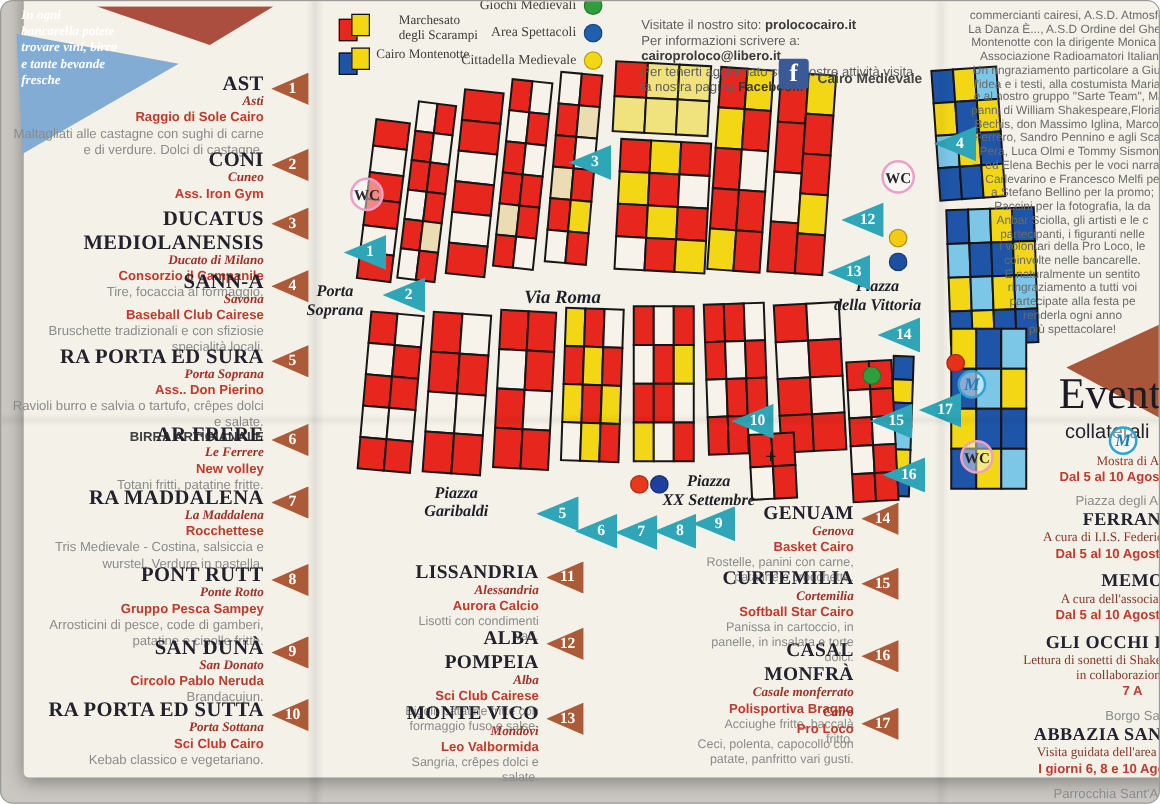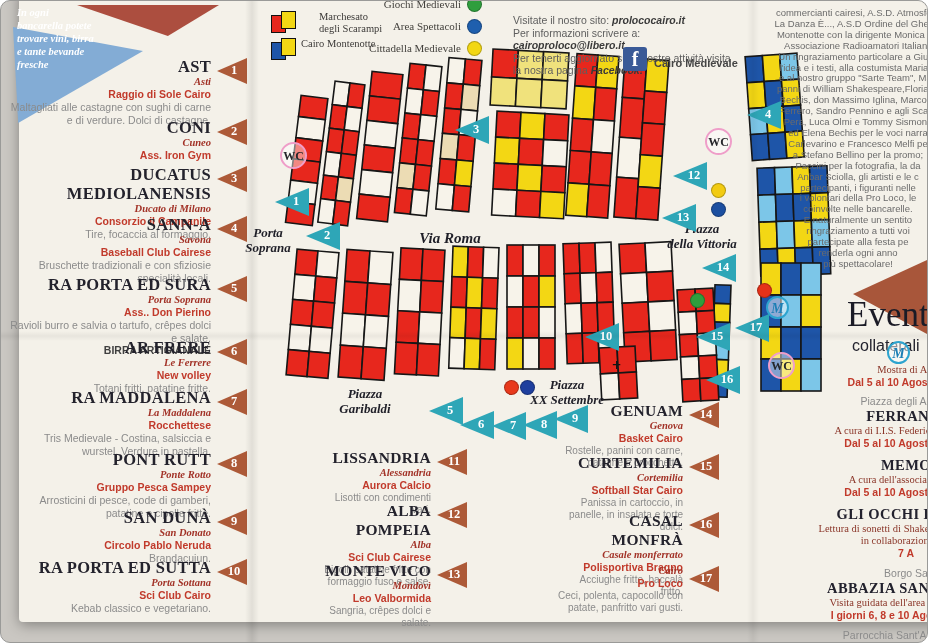--- a/index.html
+++ b/index.html
@@ -26,21 +26,21 @@
     clip-path:polygon(100% 0,100% 100%,0 46%);}
   .legend-pair{position:absolute;display:flex;align-items:flex-start;}
   .sq{position:absolute;width:13px;height:16px;border:1.6px solid #111;}
   .legend-lbl{font-family:"Liberation Serif", serif;font-size:10.5px;line-height:11.5px;color:#3c3a38;}
   .legend-right-row{position:absolute;display:flex;align-items:center;}
   .legend-right-row .legend-lbl{width:130px;text-align:right;margin-right:6px;font-size:11px;color:#44423e;}
   .dot{border-radius:50%;border:1px solid rgba(0,0,0,.25);box-sizing:border-box;}
 
   
   .info{position:absolute;left:512px;top:13px;width:230px;font-size:10.5px;line-height:12.5px;color:#5e5e5e;}
-  .info b{color:#3a3a3a;font-style:italic;}
+  .info b{color:#3a3a3a;}
   .fb-wrap{position:absolute;left:622px;top:46px;display:flex;align-items:flex-end;}
   .fb-icon{width:24px;height:24px;background:#3a5a97;border-radius:3px;color:#fff;
     font-weight:700;font-size:20px;line-height:24px;text-align:center;font-family:"Liberation Serif", serif;}
   .fb-label{margin-left:7px;font-weight:700;color:#454545;font-size:11px;padding-bottom:2px;}
 
   
   .ack{position:absolute;left:768px;top:7px;width:178px;text-align:center;
     font-size:9.5px;line-height:10.9px;color:#6b6b6b;}
   .ack div{white-space:nowrap;}
 

